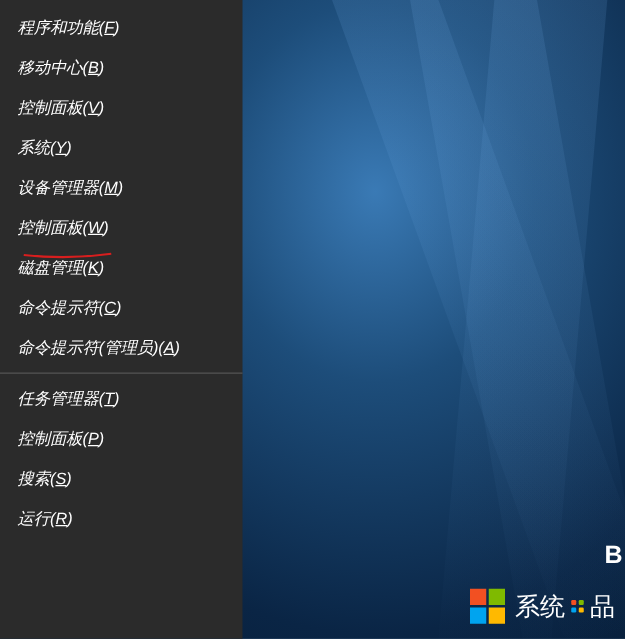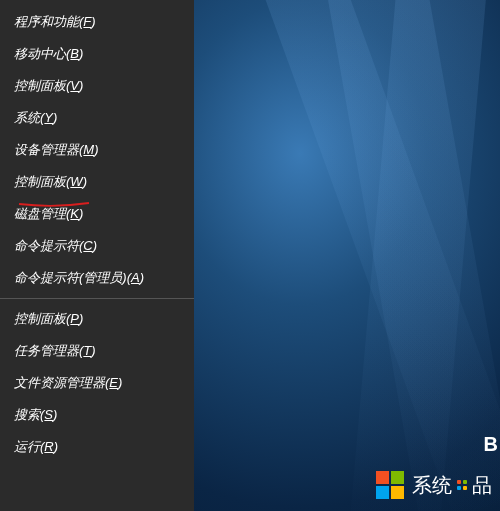--- a/index.html
+++ b/index.html
@@ -162,27 +162,24 @@
       <span><span class="menu-text">磁盘管理</span><span>(</span><span class="underline">K</span><span>)</span></span>
     </div>
     <div class="menu-item">
       <span><span class="menu-text">命令提示符</span><span>(</span><span class="underline">C</span><span>)</span></span>
     </div>
     <div class="menu-item">
       <span><span class="menu-text">命令提示符(管理员)</span><span>(</span><span class="underline">A</span><span>)</span></span>
     </div>
     <div class="separator"></div>
     <div class="menu-item">
+      <span><span class="menu-text">任务管理器</span><span>(</span><span class="underline">T</span><span>)</span></span>
+    </div>
+    <div class="menu-item">
       <span><span class="menu-text">控制面板</span><span>(</span><span class="underline">P</span><span>)</span></span>
-    </div>
-    <div class="menu-item">
-      <span><span class="menu-text">任务管理器</span><span>(</span><span class="underline">T</span><span>)</span></span>
-    </div>
-    <div class="menu-item">
-      <span><span class="menu-text">文件资源管理器</span><span>(</span><span class="underline">E</span><span>)</span></span>
     </div>
     <div class="menu-item">
       <span><span class="menu-text">搜索</span><span>(</span><span class="underline">S</span><span>)</span></span>
     </div>
     <div class="menu-item">
       <span><span class="menu-text">运行</span><span>(</span><span class="underline">R</span><span>)</span></span>
     </div>
   </div>
 
 <div class="annotation-line">

